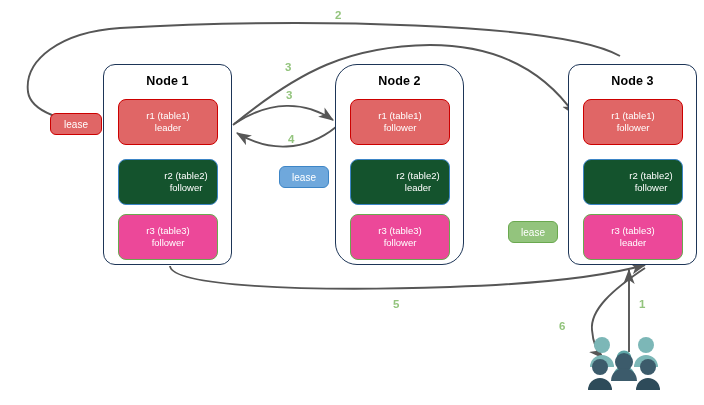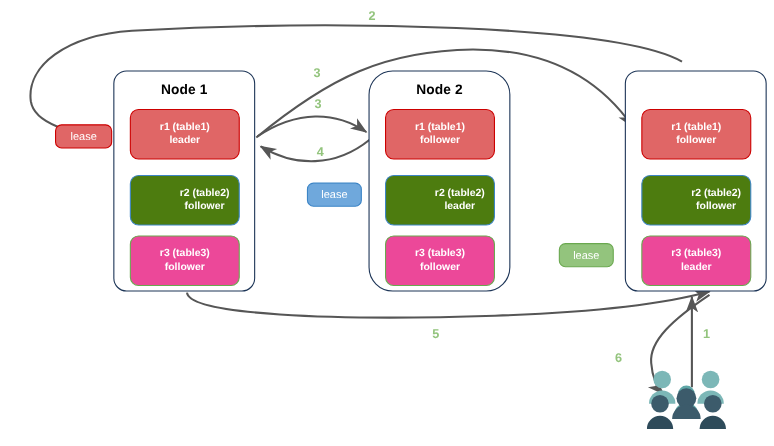--- a/index.html
+++ b/index.html
@@ -33,24 +33,23 @@
     border-radius:8px;
     box-sizing:border-box;
     display:flex;
     flex-direction:column;
     align-items:center;
     justify-content:center;
     color:#ffffff;
     font-size:9.5px;
     line-height:12px;
     text-align:center;
-    font-weight:bold;
   }
   .r-red{background:#e06666;border:1.6px solid #cc0000;}
-  .r-blue{background:#4d7c0f;border:1.6px solid #3d85c6;padding-left:36px;}
+  .r-blue{background:#14532d;border:1.6px solid #3d85c6;padding-left:36px;}
   .r-green{background:#ec4899;border:1.6px solid #6aa84f;}
 
   .lease-box{
     position:absolute;
     border-radius:6px;
     box-sizing:border-box;
     display:flex;align-items:center;justify-content:center;
     color:#ffffff;
     font-size:10px;
     height:22px;
@@ -122,20 +121,21 @@
       <span>r2 (table2)</span>
       <span>leader</span>
     </div>
     <div class="range-box r-green" style="top:149px;">
       <span>r3 (table3)</span>
       <span>follower</span>
     </div>
   </div>
 
   <div class="node-box" style="left:568px;top:64px;width:129px;height:201px;">
+    <div class="node-title">Node 3</div>
     <div class="range-box r-red" style="top:34px;">
       <span>r1 (table1)</span>
       <span>follower</span>
     </div>
     <div class="range-box r-blue" style="top:94px;">
       <span>r2 (table2)</span>
       <span>follower</span>
     </div>
     <div class="range-box r-green" style="top:149px;">
       <span>r3 (table3)</span>

